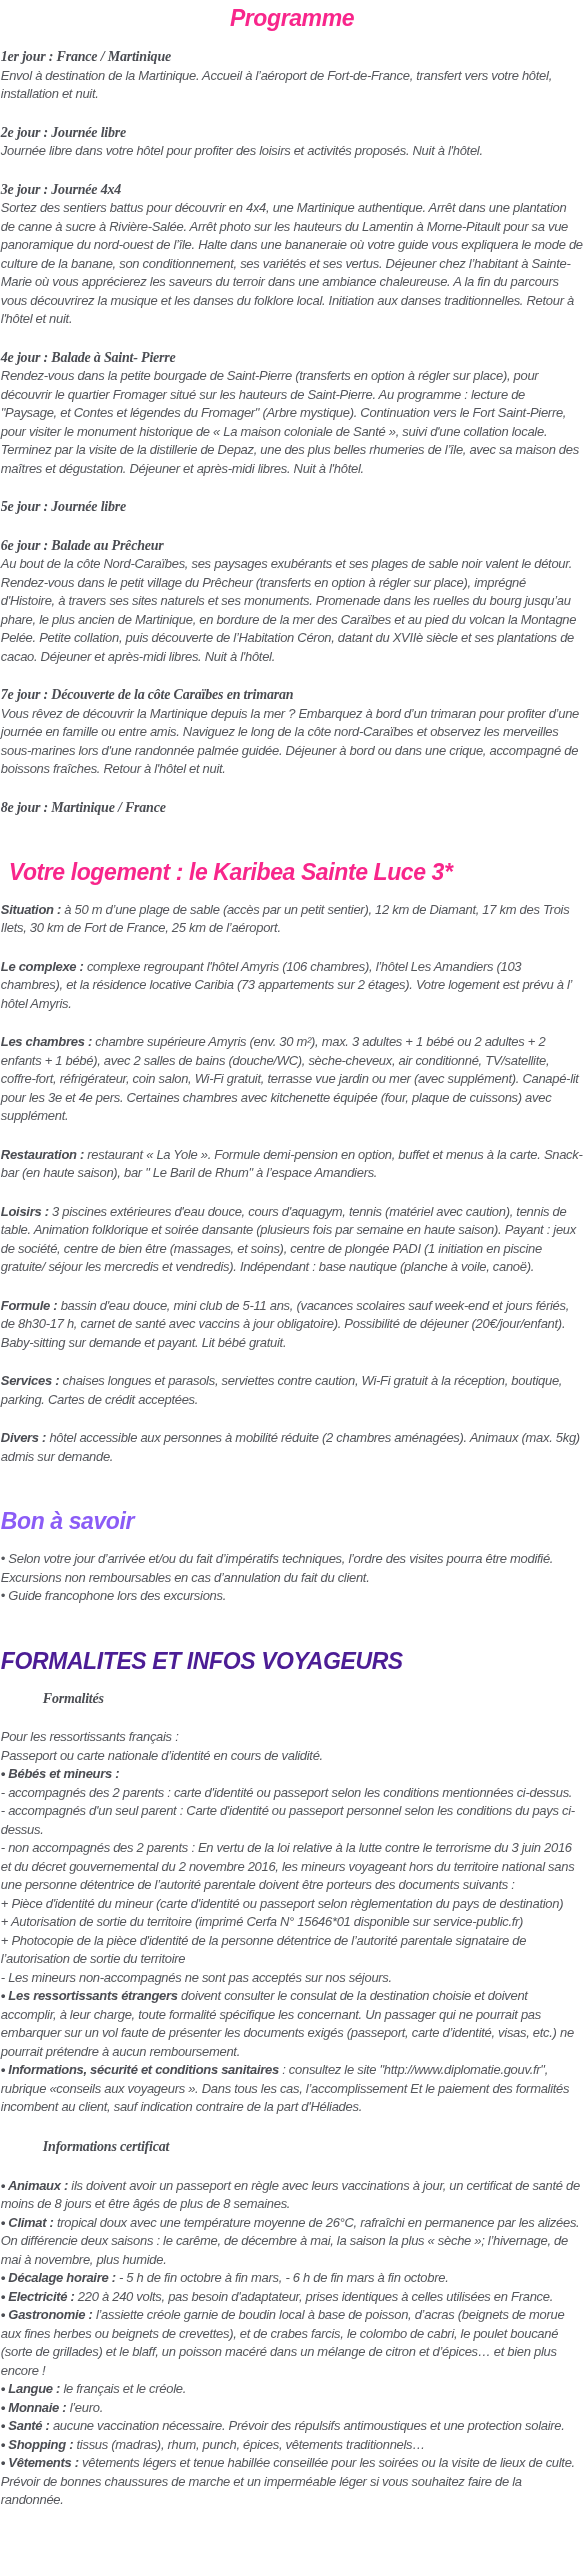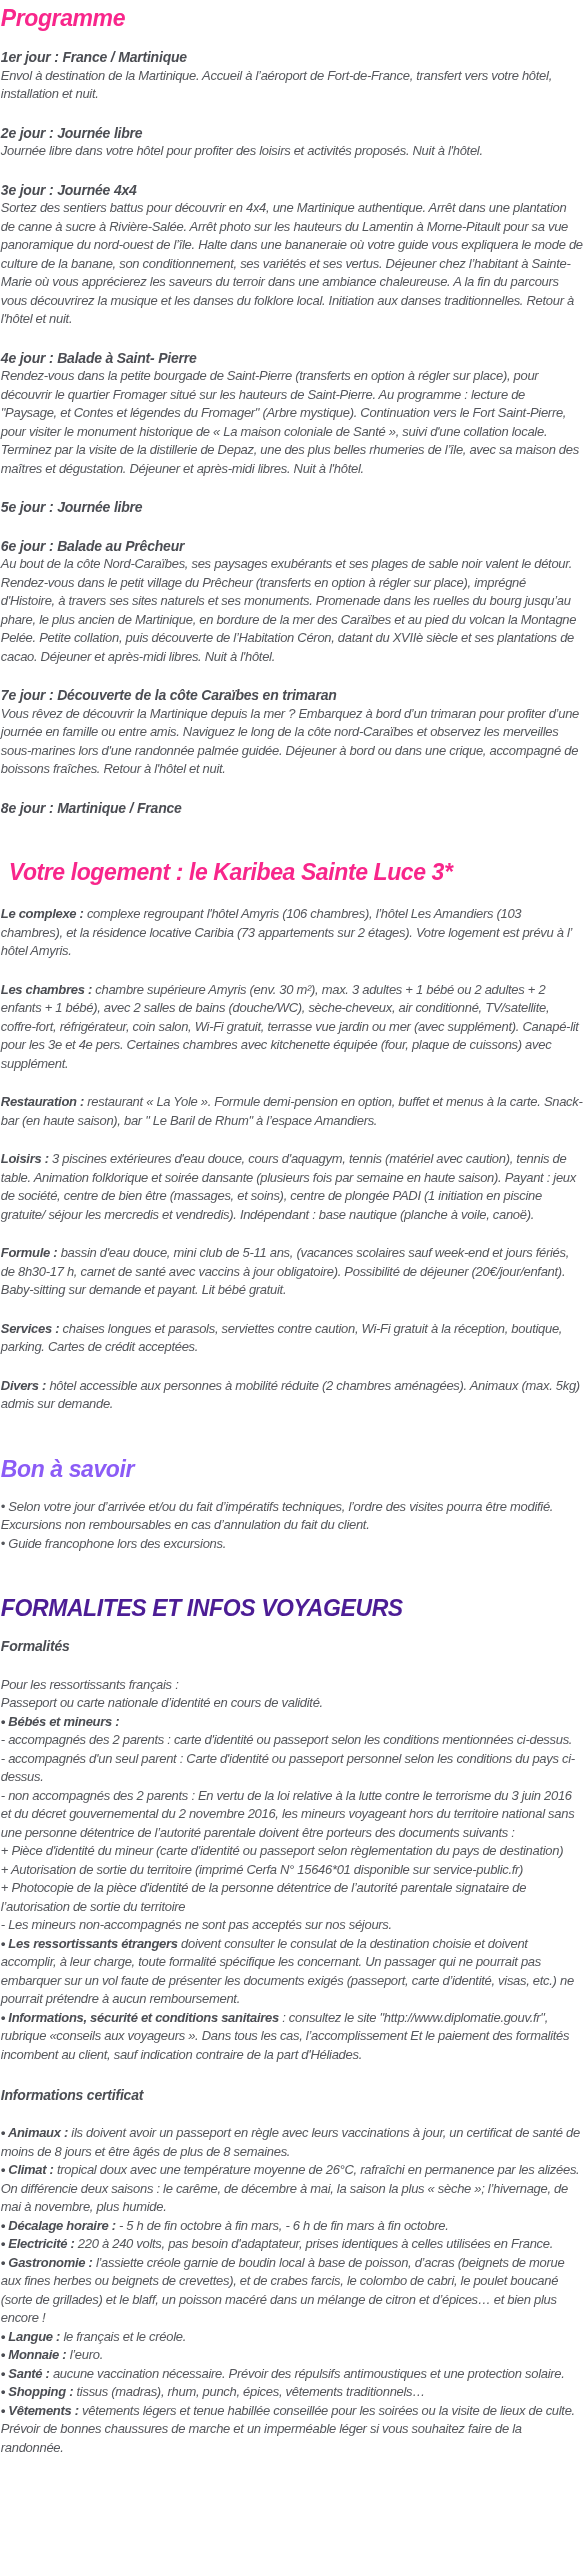--- a/index.html
+++ b/index.html
@@ -21,41 +21,42 @@
   }
   h1.first { margin-top: 3.1px; }
 
   h3.day, p.sub {
     font-size: 14px;
     line-height: 18.5px;
     font-weight: 700;
     color: #4b4d53;
     margin: 20px 0 0 0;
     letter-spacing: -0.2px;
+    font-family: Liberation Serif, serif;
   }
-  p.sub { margin: 21.6px 0 20px 0; }
+  p.sub { margin: 21.6px 0 20px 0; padding-left: 42px; }
 
   p.para, p.line, p.bullet {
     font-size: 13px;
     line-height: 18.5px;
     margin: 0;
     letter-spacing: -0.3px;
   }
   p.item { font-size: 13px; line-height: 18.5px; margin: 20px 0 0 0; letter-spacing: -0.3px; }
 
   strong.lead { font-weight: 700; color: #4b4d53; }
 
   section { margin: 0; }
 </style>
 </head>
 <body>
 
 <div class="doc">
 
-  <h1 class="first accent" style="color: rgb(248, 38, 139);">Programme</h1>
+  <h1 class="first accent" style="color: rgb(248, 38, 139); text-align: center;">Programme</h1>
 
   <section>
     <h3 class="day" style="margin-top:17px">1er jour : France / Martinique</h3>
     <p class="para">Envol à destination de la Martinique. Accueil à l’aéroport de Fort-de-France, transfert vers votre hôtel, installation et nuit.</p>
     <h3 class="day">2e jour : Journée libre</h3>
     <p class="para">Journée libre dans votre hôtel pour profiter des loisirs et activités proposés. Nuit  à l'hôtel.</p>
     <h3 class="day">3e  jour : Journée 4x4</h3>
     <p class="para">Sortez des sentiers battus pour découvrir en 4x4, une Martinique authentique. Arrêt  dans une plantation de canne à sucre à Rivière-Salée. Arrêt photo sur les hauteurs du Lamentin à Morne-Pitault pour sa vue panoramique du nord-ouest de l’île. Halte dans une bananeraie où votre guide vous expliquera le mode de culture de la banane, son conditionnement, ses variétés et ses vertus. Déjeuner chez l’habitant à Sainte-Marie où vous apprécierez les saveurs du terroir dans une ambiance chaleureuse. A la fin du parcours vous découvrirez la musique et les danses du folklore local. Initiation aux danses traditionnelles. Retour à l'hôtel et nuit.</p>
     <h3 class="day">4e jour : Balade à Saint- Pierre</h3>
     <p class="para">Rendez-vous dans la petite bourgade de Saint-Pierre (transferts en option à régler sur place), pour découvrir le quartier Fromager situé sur les hauteurs de Saint-Pierre. Au programme : lecture de "Paysage, et Contes et légendes du Fromager" (Arbre mystique). Continuation vers le Fort Saint-Pierre, pour visiter le monument historique de « La maison coloniale de Santé », suivi d'une collation locale. Terminez par la visite de la distillerie de Depaz, une des plus belles rhumeries de l’île, avec sa maison des maîtres et dégustation. Déjeuner et après-midi libres. Nuit à l'hôtel.</p>
@@ -63,20 +64,21 @@
     <h3 class="day">6e jour : Balade au Prêcheur</h3>
     <p class="para">Au bout  de la côte Nord-Caraïbes, ses paysages exubérants et ses plages de sable noir valent le détour. Rendez-vous dans le petit village du Prêcheur (transferts en option à régler sur place), imprégné d'Histoire, à travers ses sites naturels et ses monuments. Promenade dans les ruelles du bourg jusqu’au phare, le plus ancien de Martinique, en bordure de la mer des Caraïbes et au pied du volcan la Montagne Pelée. Petite collation, puis découverte de l’Habitation Céron, datant du XVIIè siècle et ses plantations de cacao. Déjeuner et après-midi libres. Nuit  à l'hôtel.</p>
     <h3 class="day">7e jour : Découverte de la côte Caraïbes en trimaran</h3>
     <p class="para">Vous rêvez de découvrir la Martinique depuis la mer ? Embarquez à bord d’un trimaran pour profiter d’une journée en famille ou entre amis. Naviguez le long de la côte nord-Caraïbes et observez les merveilles sous-marines lors d'une randonnée palmée guidée. Déjeuner à bord ou dans une crique, accompagné de boissons fraîches. Retour à l'hôtel et nuit.</p>
     <h3 class="day">8e jour : Martinique / France</h3>
   </section>
 
   <h1 class="accent" style="color: rgb(248, 38, 139); padding-left: 8px;">Votre logement : le Karibea Sainte Luce 3*</h1>
 
   <section>
+    <p class="item" style="margin-top:0"><strong class="lead">Situation :</strong><span> à 50 m d’une plage de sable (accès par un petit sentier), 12 km de Diamant, 17 km des Trois Ilets, 30 km de Fort de France, 25 km de l’aéroport.</span></p>
     <p class="item"><strong class="lead">Le complexe :</strong><span> complexe regroupant l'hôtel Amyris (106 chambres), l’hôtel Les Amandiers (103 chambres), et la résidence locative Caribia (73 appartements sur 2 étages). Votre logement est prévu à l’ hôtel Amyris.</span></p>
     <p class="item"><strong class="lead">Les chambres :</strong><span> chambre supérieure Amyris (env. 30 m²), max. 3 adultes + 1 bébé ou 2 adultes + 2 enfants + 1 bébé), avec 2 salles de bains (douche/WC), sèche-cheveux, air conditionné, TV/satellite, coffre-fort, réfrigérateur, coin salon, Wi-Fi gratuit, terrasse vue jardin ou mer (avec supplément). Canapé-lit pour les 3e et 4e pers. Certaines chambres avec kitchenette équipée (four, plaque de cuissons) avec supplément.</span></p>
     <p class="item"><strong class="lead">Restauration :</strong><span> restaurant « La Yole ». Formule demi-pension en option, buffet et menus à la carte. Snack-bar (en haute saison), bar " Le Baril de Rhum" à l’espace Amandiers.</span></p>
     <p class="item"><strong class="lead">Loisirs :</strong><span> 3 piscines extérieures d'eau douce, cours d'aquagym, tennis (matériel avec caution), tennis de table. Animation folklorique et soirée dansante (plusieurs fois par semaine en haute saison). Payant : jeux de société, centre de bien être (massages, et soins), centre de plongée PADI (1 initiation en piscine gratuite/ séjour les mercredis et vendredis). Indépendant : base nautique (planche à voile, canoë).</span></p>
     <p class="item"><strong class="lead">Formule :</strong><span> bassin d'eau douce, mini club de 5-11 ans, (vacances scolaires sauf week-end et jours fériés, de 8h30-17 h, carnet de santé avec vaccins à jour obligatoire). Possibilité de déjeuner (20€/jour/enfant). Baby-sitting sur demande et payant. Lit bébé gratuit.</span></p>
     <p class="item"><strong class="lead">Services :</strong><span> chaises longues et parasols, serviettes contre caution, Wi-Fi gratuit à la réception, boutique, parking. Cartes de crédit acceptées.</span></p>
     <p class="item"><strong class="lead">Divers :</strong><span> hôtel accessible aux personnes à mobilité réduite (2 chambres aménagées). Animaux (max. 5kg) admis sur demande.</span></p>
   </section>
 
   <h1 class="accent" style="color: #8b5cf6;">Bon à savoir</h1>

